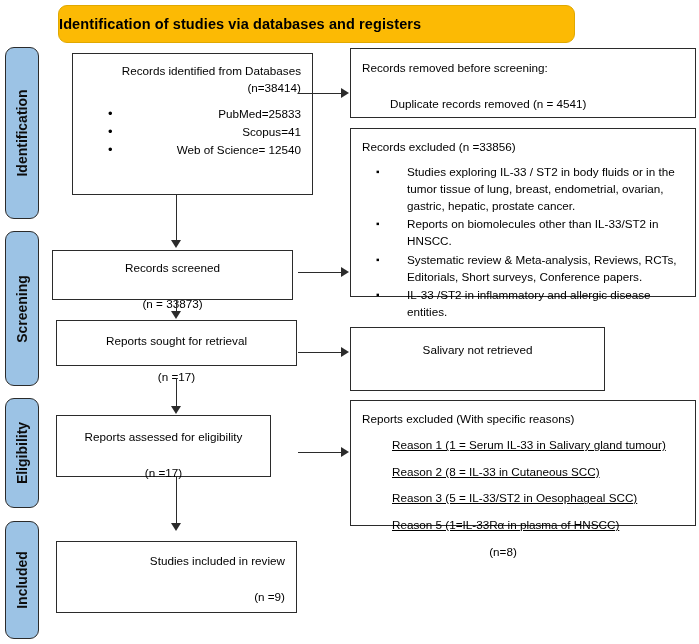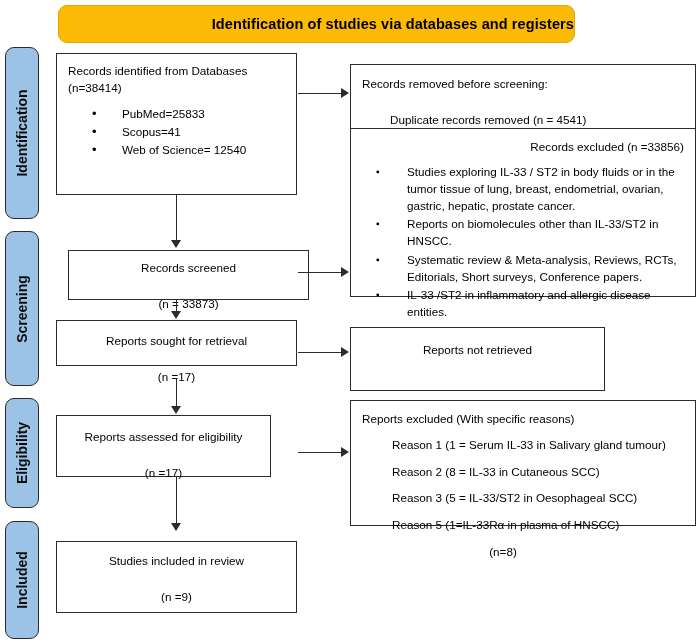--- a/index.html
+++ b/index.html
@@ -24,21 +24,21 @@
     position: absolute;
     left: 58px;
     top: 5px;
     width: 517px;
     height: 38px;
     background: #FCBA04;
     border: 1px solid #e0a800;
     border-radius: 9px;
     display: flex;
     align-items: center;
-    justify-content: flex-end;
+    justify-content: flex-start;
     font-size: 14.5px;
     font-weight: bold;
     letter-spacing: 0.1px;
     color: #000;
     box-sizing: border-box;
   }
 
   
   .stage {
     position: absolute;
@@ -100,27 +100,28 @@
   ul.blist.square {
     margin-top: 8px;
     padding-left: 14px;
   }
   ul.blist.square li {
     padding-left: 31px;
     margin-bottom: 1.5px;
   }
 
   .hdr-center {
-    text-align: right;
+    text-align: left;
     display: block;
   }
   .reason {
     display: block;
     margin-left: 30px;
     margin-top: 9.5px;
+    text-decoration: underline;
   }
   .reason-total {
     display: block;
     text-align: center;
     margin-top: 10px;
     margin-right: 40px;
   }
   .vline {
     position: absolute;
     width: 0;
@@ -161,42 +162,42 @@
   <div class="stage" style="top:231px;height:155px;">
     <span class="stage-text">Screening</span>
   </div>
   <div class="stage" style="top:398px;height:110px;">
     <span class="stage-text">Eligibility</span>
   </div>
   <div class="stage" style="top:521px;height:118px;">
     <span class="stage-text">Included</span>
   </div>
 
-  <div class="box" style="left:56px;top:53px;width:241px;height:142px;">
+  <div class="box" style="left:72px;top:53px;width:241px;height:142px;text-align:right;">
     <div class="pad">
       <span class="line">Records identified from Databases</span>
       <span class="line">(n=38414)</span>
       <ul class="blist round">
         <li>
           <span class="mk">•</span>
           <span>PubMed=25833</span>
         </li>
         <li>
           <span class="mk">•</span>
           <span>Scopus=41</span>
         </li>
         <li>
           <span class="mk">•</span>
           <span>Web of Science= 12540</span>
         </li>
       </ul>
     </div>
   </div>
 
-  <div class="box center" style="left:68px;top:250px;width:241px;height:50px;">
+  <div class="box center" style="left:52px;top:250px;width:241px;height:50px;">
     <div class="pad">
       <span class="line">Records screened</span>
       <span class="line sp">(n = 33873)</span>
     </div>
   </div>
 
   <div class="box center" style="left:56px;top:320px;width:241px;height:46px;">
     <div class="pad" style="padding-top:12px;">
       <span class="line">Reports sought for retrieval</span>
       <span class="line sp">(n =17)</span>
@@ -204,27 +205,27 @@
   </div>
 
   <div class="box center" style="left:56px;top:415px;width:215px;height:62px;">
     <div class="pad" style="padding-top:13px;">
       <span class="line">Reports assessed for eligibility</span>
       <span class="line sp">(n =17)</span>
     </div>
   </div>
 
   <div class="box center" style="left:56px;top:541px;width:241px;height:72px;">
-    <div class="pad" style="padding-top:11px;">
+    <div class="pad" style="padding-top:11px;text-align:right;">
       <span class="line">Studies included in review</span>
       <span class="line sp">(n =9)</span>
     </div>
   </div>
 
-  <div class="box" style="left:350px;top:64px;width:346px;height:70px;">
+  <div class="box" style="left:350px;top:48px;width:346px;height:70px;">
     <div class="pad" style="padding-top:11px;">
       <span class="line">Records removed before screening:</span>
       <span class="line sp" style="margin-left:28px;">Duplicate records removed (n = 4541)</span>
     </div>
   </div>
 
   <div class="box" style="left:350px;top:128px;width:346px;height:169px;">
     <div class="pad" style="padding-top:10px;">
       <span class="hdr-center">Records excluded (n =33856)</span>
       <ul class="blist square">
@@ -243,21 +244,21 @@
         <li>
           <span class="mk">▪</span>
           <span>IL-33 /ST2 in inflammatory and allergic disease entities.</span>
         </li>
       </ul>
     </div>
   </div>
 
   <div class="box center" style="left:350px;top:327px;width:255px;height:64px;">
     <div class="pad" style="padding-top:14px;">
-      <span class="line">Reports not retrieved</span>
+      <span class="line">Salivary not retrieved</span>
     </div>
   </div>
 
   <div class="box" style="left:350px;top:400px;width:346px;height:126px;">
     <div class="pad" style="padding-top:10px;">
       <span class="line">Reports excluded (With specific reasons)</span>
       <span class="reason">Reason 1 (1 = Serum IL-33 in Salivary gland tumour)</span>
       <span class="reason">Reason 2 (8 = IL-33 in Cutaneous SCC)</span>
       <span class="reason">Reason 3 (5 = IL-33/ST2 in Oesophageal SCC)</span>
       <span class="reason">Reason 5 (1=IL-33Rα in plasma of HNSCC)</span>

